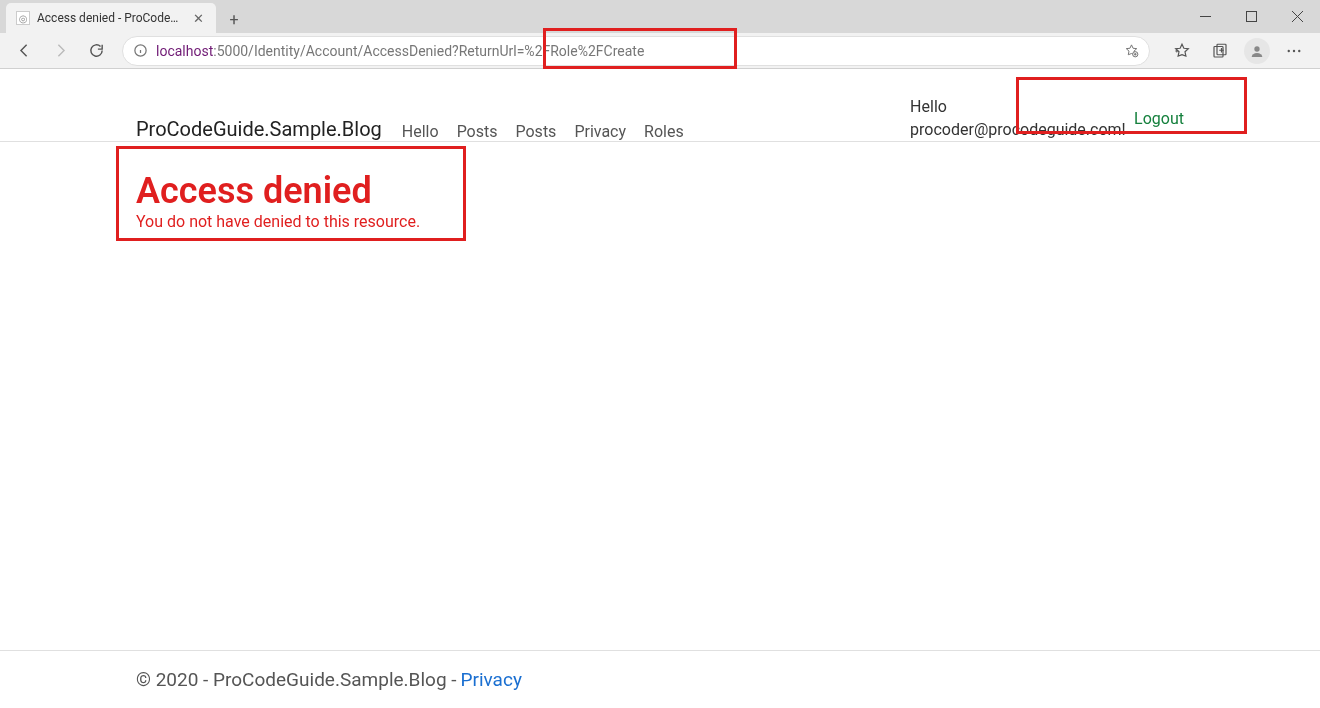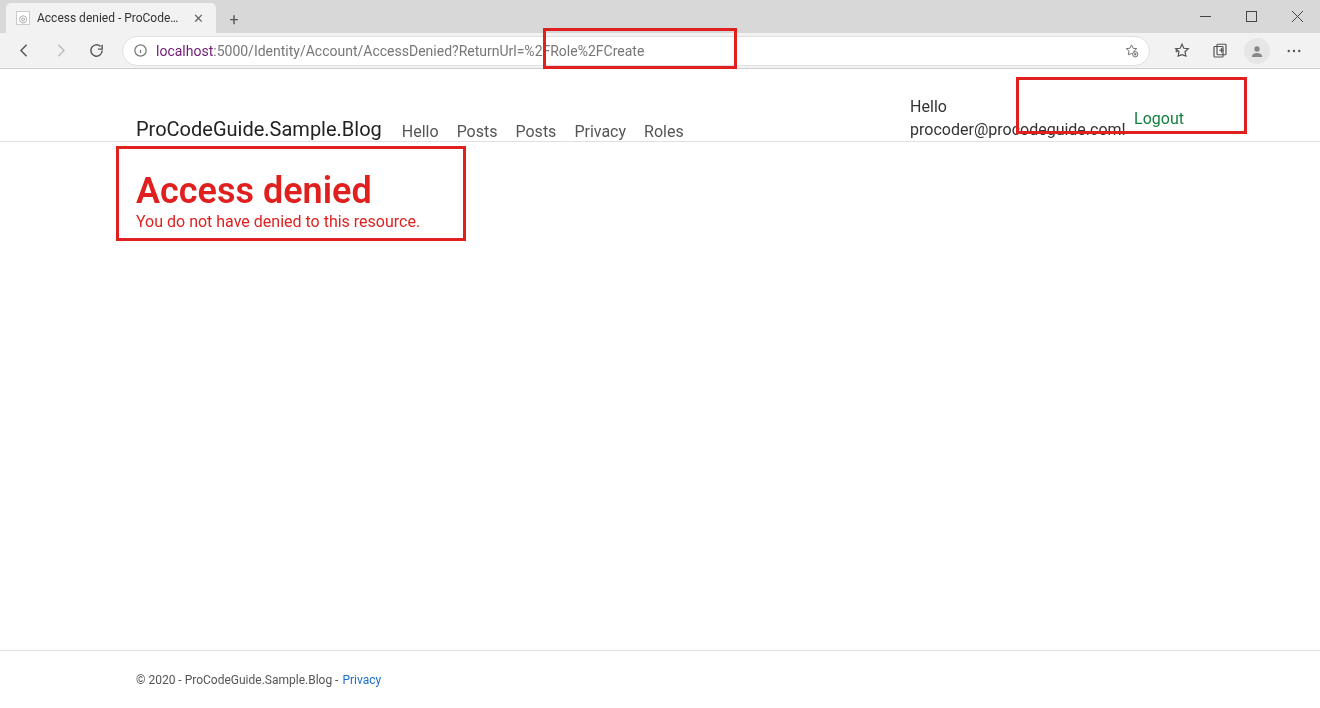--- a/index.html
+++ b/index.html
@@ -43,21 +43,21 @@
     .navlinks { display:flex; gap: 18px; }
     .navlinks a { font-size: 16px; color: #555; text-decoration:none; cursor:pointer; }
     .nav-right { margin-left:auto; display:flex; align-items:center; gap: 14px; }
     .greeting { font-size: 16px; color:#333; line-height:1.4; max-width: 210px; }
     .logout { font-size:16px; color:#15803d; cursor:pointer; }
 
     .content { padding: 28px 136px; }
     .content h1 { font-size: 36px; font-weight: 600; color: #e01f1f; }
     .content p { font-size: 16px; color: #e01f1f; }
 
-    .footer { position:absolute; bottom:0; left:0; right:0; height: 58px; border-top:1px solid #e0e0e0; display:flex; align-items:center; padding: 4px 136px; font-size:12px; color:#555; background:#fff; }
+    .footer { position:absolute; bottom:0; left:0; right:0; height: 58px; border-top:1px solid #e0e0e0; display:flex; align-items:center; padding: 4px 136px; font-size:19px; color:#555; background:#fff; }
     .footer a { color: #1a6fd1; text-decoration:none; margin-left:4px; cursor:pointer; }
   </style>
 </head>
 <body>
 
 <div class="browser-tabs">
   <div class="tab">
     <span class="tab-icon">◎</span>
     <span class="tab-title">Access denied - ProCodeGuide.S</span>
     <span class="tab-close">✕</span>

